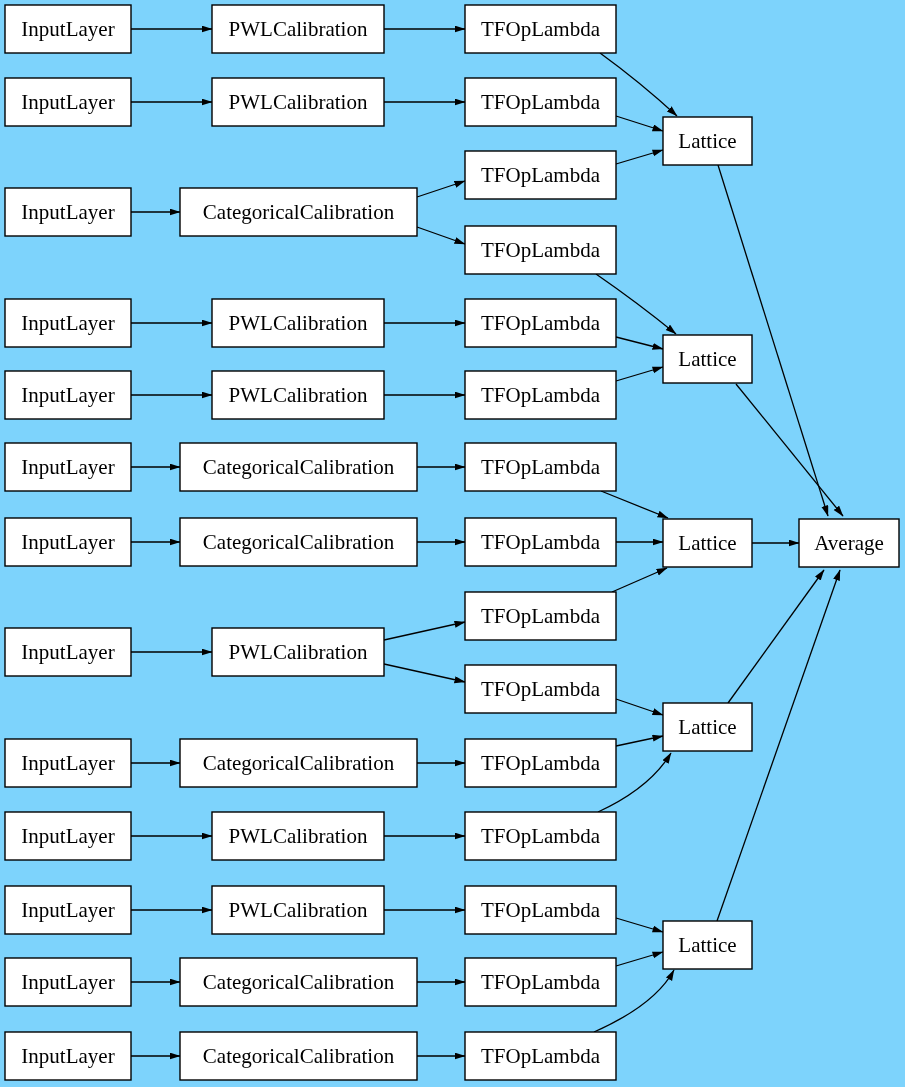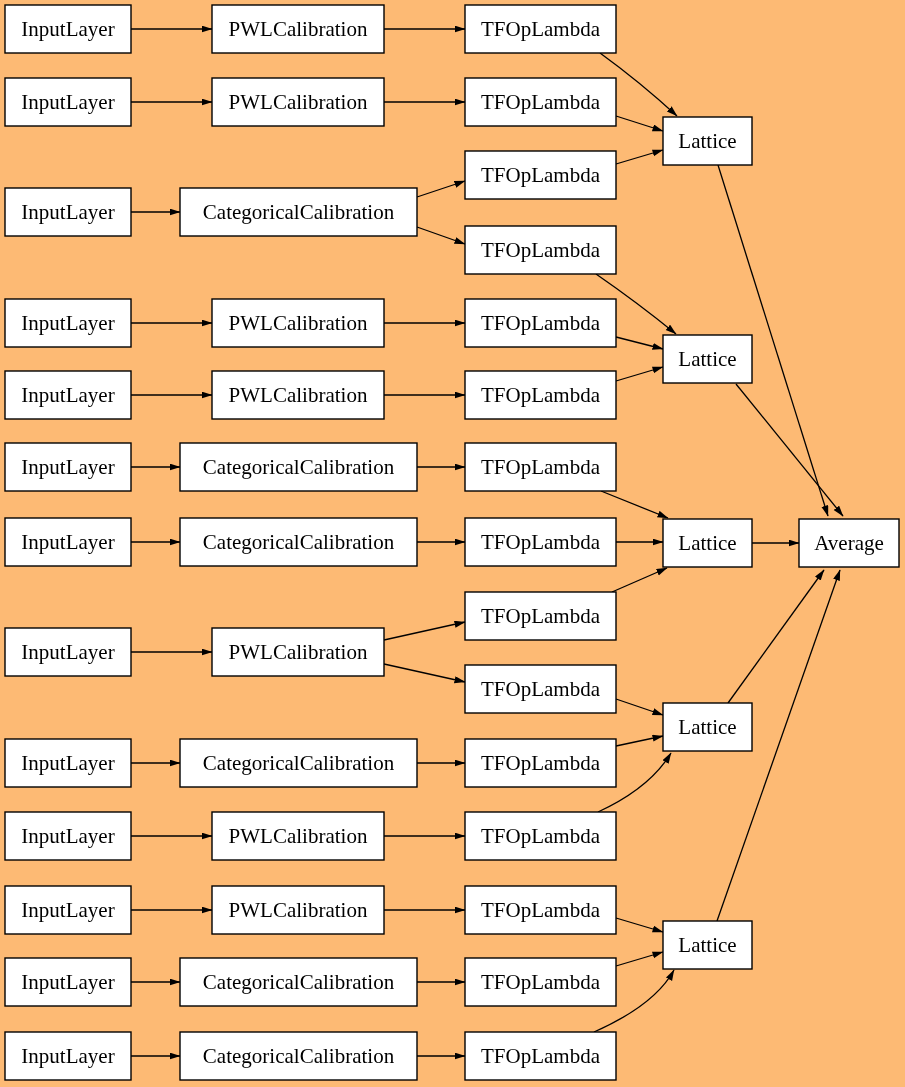--- a/index.html
+++ b/index.html
@@ -4,21 +4,21 @@
 <style>
   html, body {
     margin: 0;
     padding: 0;
     background: #ffffff;
   }
   .canvas {
     position: relative;
     width: 905px;
     height: 1087px;
-    background: #fdba74;
+    background: #7dd3fc;
     overflow: hidden;
   }
   svg {
     display: block;
     width: 905px;
     height: 1087px;
     font-family: "Liberation Serif", "DejaVu Serif", serif;
   }
   .node-box {
     fill: #ffffff;

